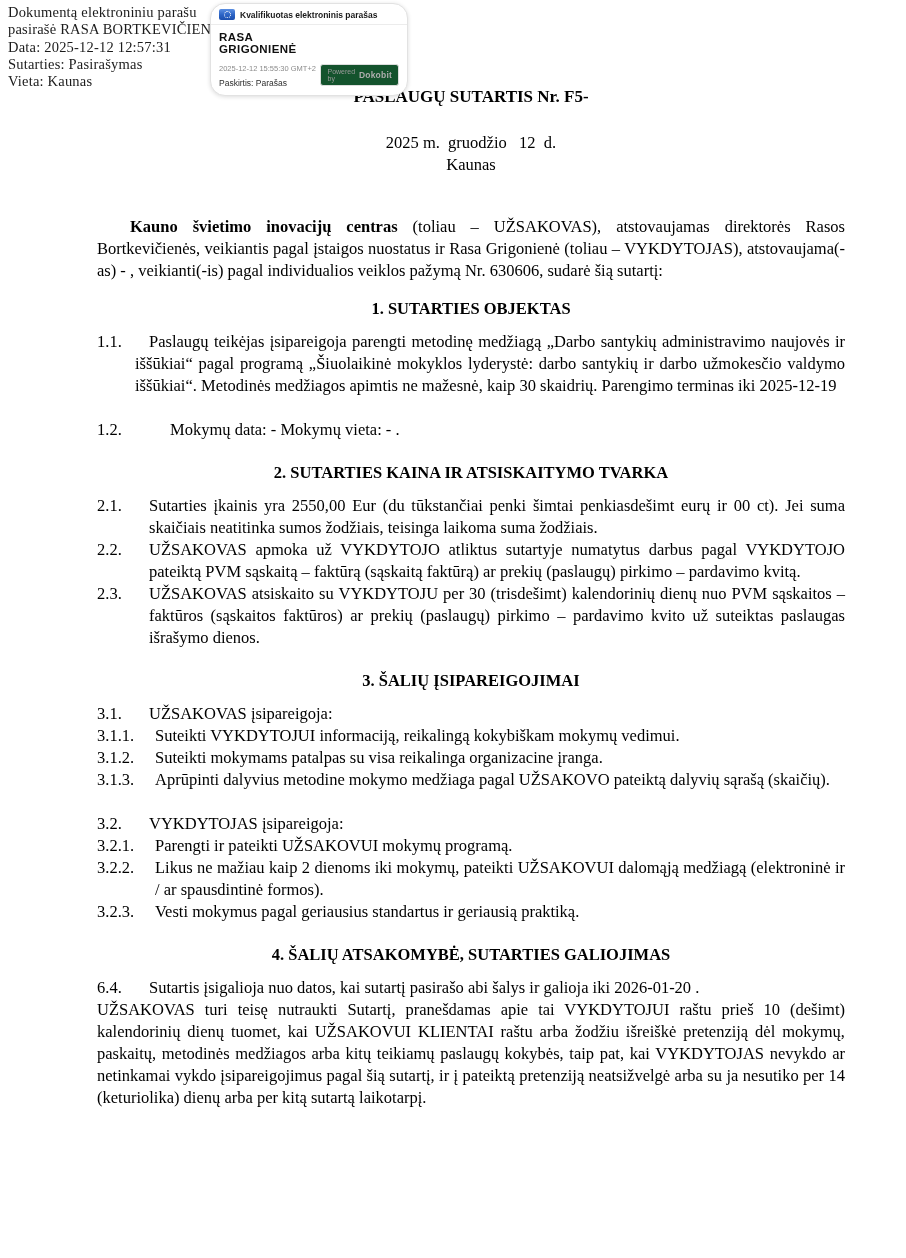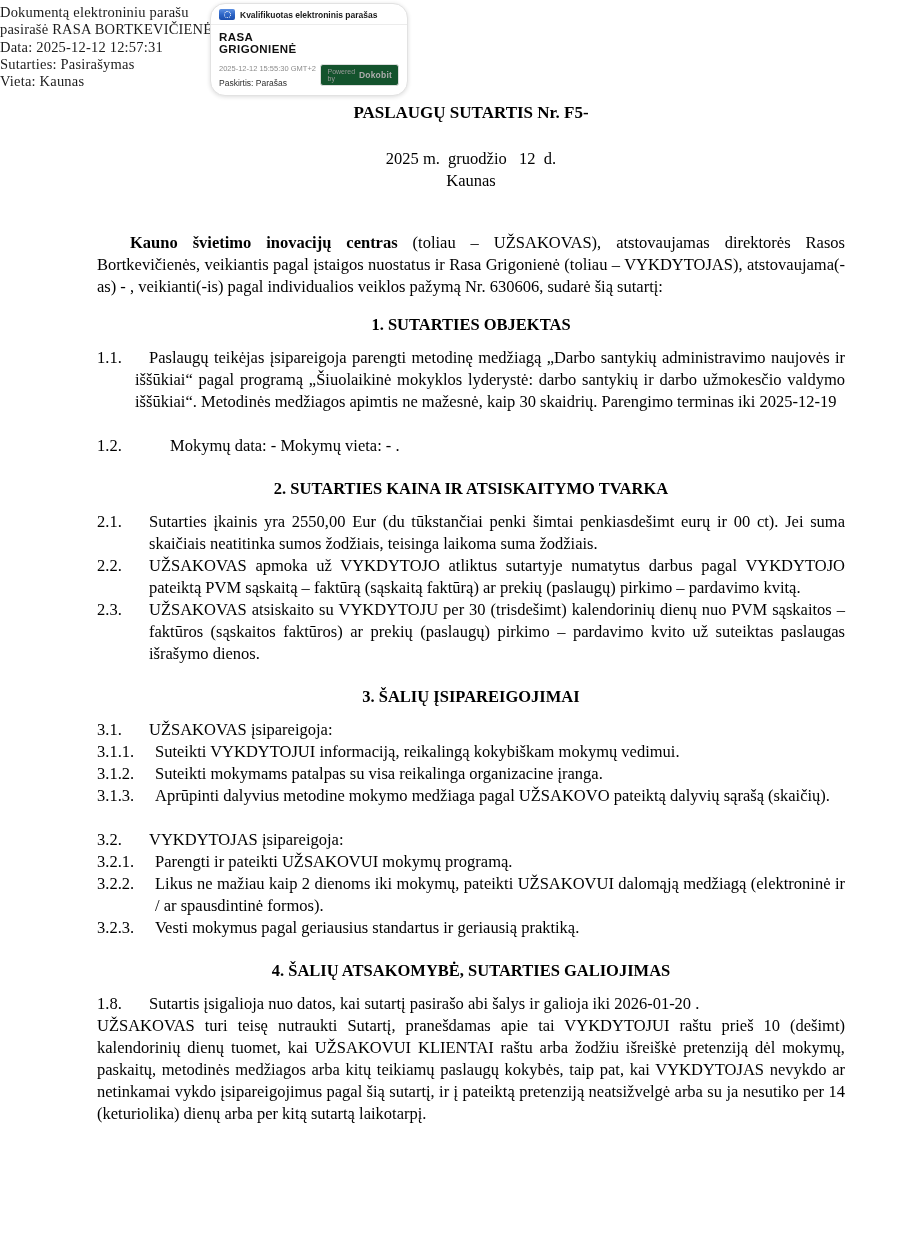--- a/index.html
+++ b/index.html
@@ -3,21 +3,21 @@
 <meta charset="utf-8">
 <style>
   html, body { margin:0; padding:0; background:#fff; }
   .page {
     position:relative; width:906px; height:1258px; background:#ffffff;
     font-family:"Liberation Serif", serif; color:#000; overflow:hidden;
   }
 
   
   .stamp {
-    position:absolute; left:0; top:4px;
+    position:absolute; left:8px; top:4px;
     font-size:14.5px; line-height:17.3px; color:#1b1b1b; letter-spacing:0.2px;
   }
 
   
   .badge {
     position:absolute; left:210px; top:3px; width:196px;
     background:#fff; border:1px solid #e2e2e2; border-radius:15px;
     box-shadow:0 1px 4px rgba(0,0,0,0.14);
     font-family:"Liberation Sans", sans-serif;
   }
@@ -44,21 +44,21 @@
     align-self:flex-end; margin-bottom:2px;
     display:flex; align-items:center; gap:3px;
     border:1px solid #ddd; border-radius:3px; padding:3px 6px;
     background:#14532d;
   }
   .powered-label { font-size:7px; color:#9a9a9a; }
   .powered-brand { font-size:8.5px; color:#adadad; font-weight:bold; letter-spacing:0.2px; }
 
   
   .doc { padding:86px 61px 0 97px; font-size:16.5px; line-height:22px; }
-  .doc-title { margin:16px; font-size:17px; line-height:22px; font-weight:bold; text-align:center; }
+  .doc-title { margin:0; font-size:17px; line-height:22px; font-weight:bold; text-align:center; }
   .date-line { margin:24px 0 0; text-align:center; white-space:pre; }
   .city-line { margin:0; text-align:center; }
   .intro { margin:40px 0 0; text-align:justify; text-indent:33px; }
 
   .section-heading { margin:21px 0 11px; font-size:16.5px; line-height:22px; font-weight:bold; text-align:center; }
   .h1st { margin-top:16px; }
 
   .item { display:flex; }
   .item .num { flex:0 0 52px; }
   .item .text { flex:1; text-align:justify; }
@@ -160,21 +160,21 @@
       <span class="num">3.2.2.</span>
       <span class="text">Likus ne mažiau kaip 2 dienoms iki mokymų, pateikti UŽSAKOVUI dalomąją medžiagą (elektroninė ir / ar spausdintinė formos).</span>
     </div>
     <div class="item deep">
       <span class="num">3.2.3.</span>
       <span class="text">Vesti mokymus pagal geriausius standartus ir geriausią praktiką.</span>
     </div>
 
     <h2 class="section-heading">4. ŠALIŲ ATSAKOMYBĖ, SUTARTIES GALIOJIMAS</h2>
     <div class="item">
-      <span class="num">1.8.</span>
+      <span class="num">6.4.</span>
       <span class="text">Sutartis įsigalioja nuo datos, kai sutartį pasirašo abi šalys ir galioja iki  2026-01-20 .</span>
     </div>
     <div class="item">
       <span class="text">UŽSAKOVAS turi teisę nutraukti Sutartį, pranešdamas apie tai VYKDYTOJUI raštu prieš 10 (dešimt) kalendorinių dienų tuomet, kai UŽSAKOVUI KLIENTAI raštu arba žodžiu išreiškė pretenziją dėl mokymų, paskaitų, metodinės medžiagos arba kitų teikiamų paslaugų kokybės, taip pat, kai VYKDYTOJAS nevykdo ar netinkamai vykdo įsipareigojimus pagal šią sutartį, ir į pateiktą pretenziją neatsižvelgė arba su ja nesutiko per 14 (keturiolika) dienų arba per kitą sutartą laikotarpį.</span>
     </div>
   </div>
 
 </div>
 
 </body></html>

